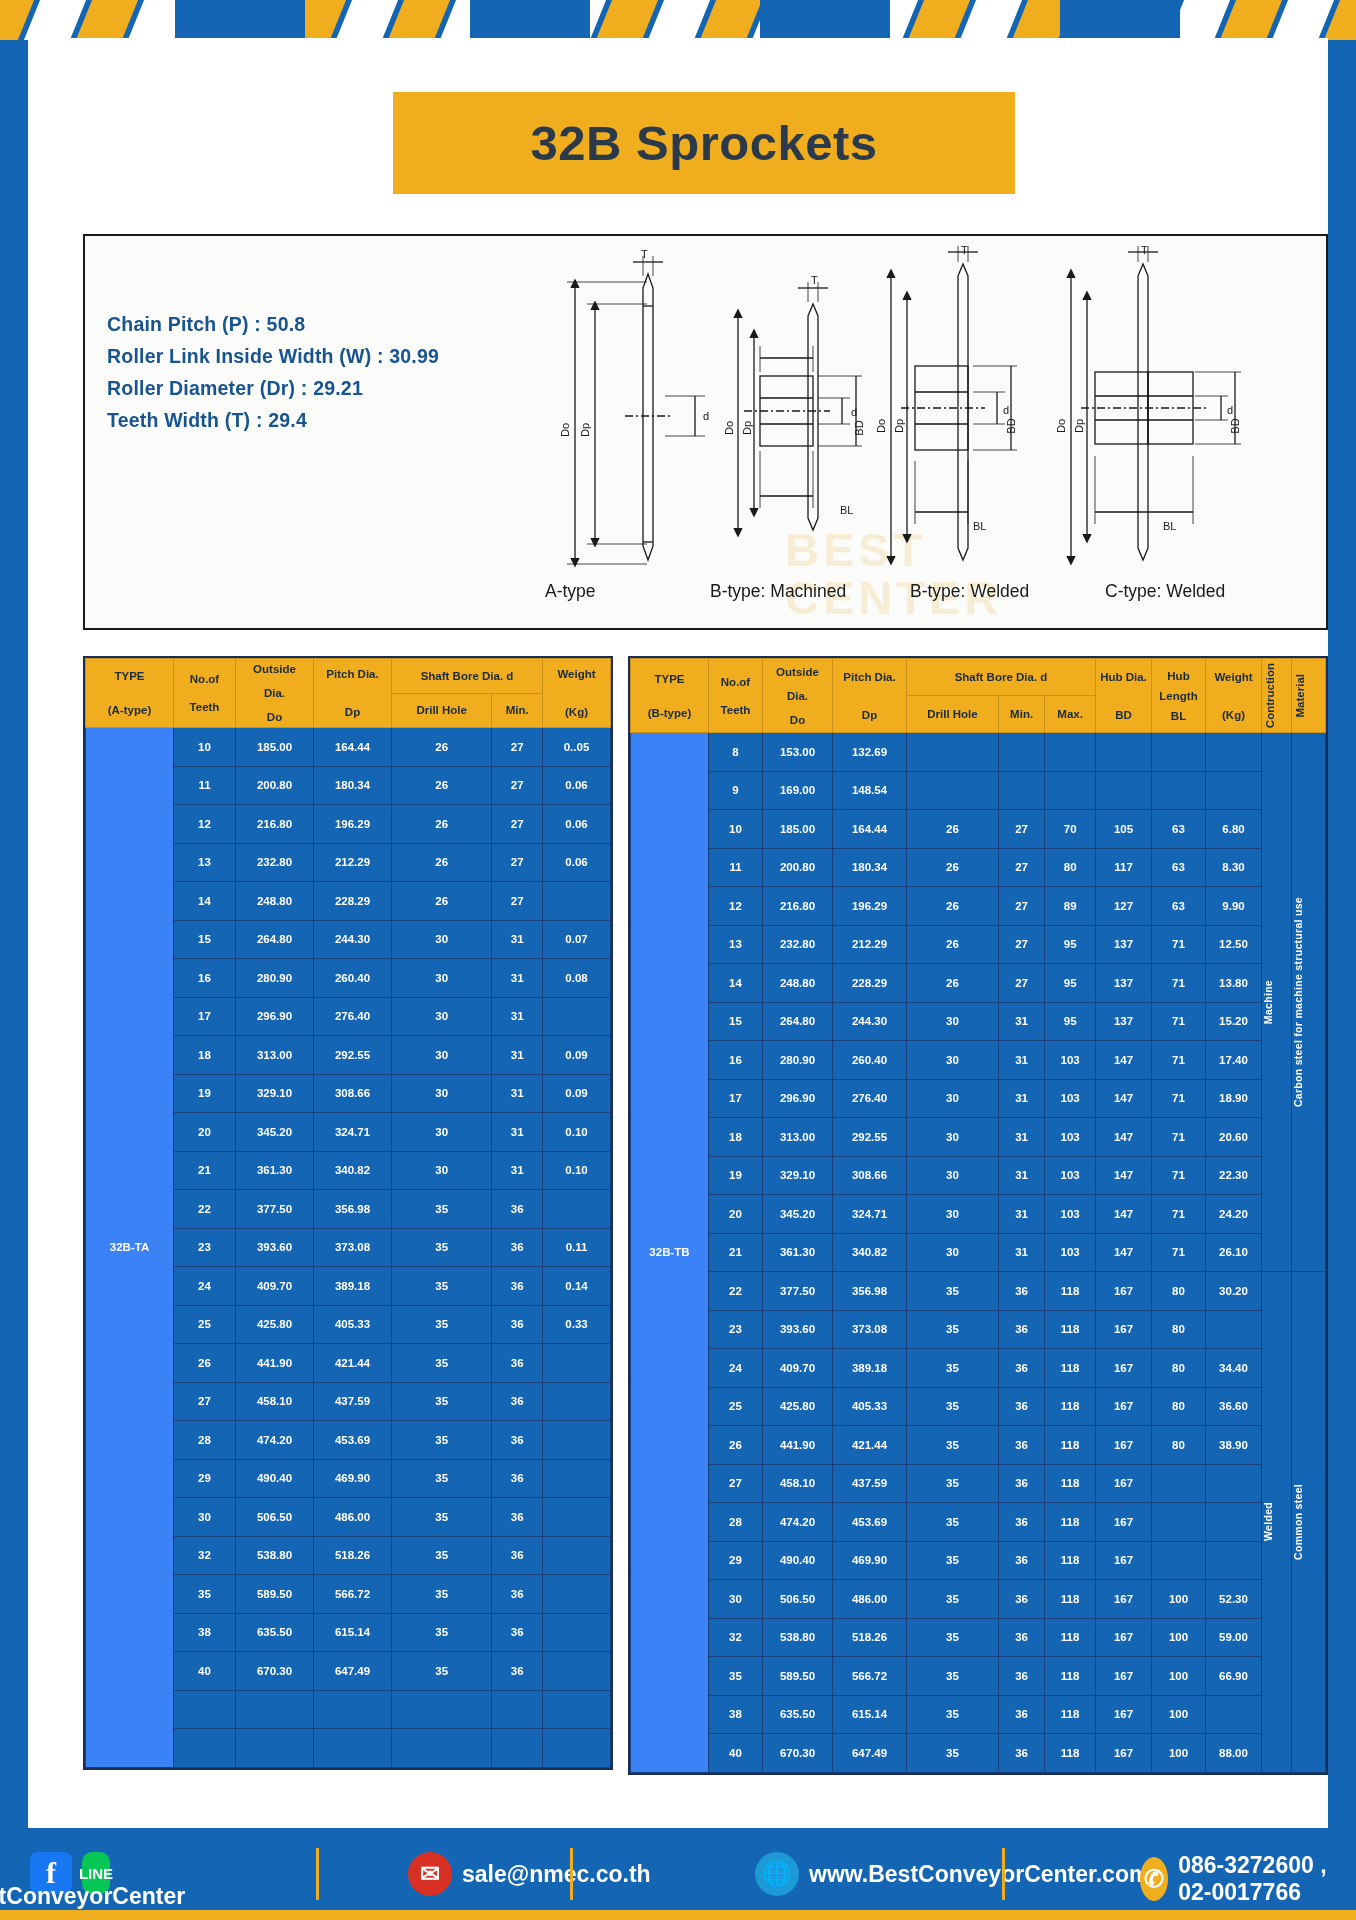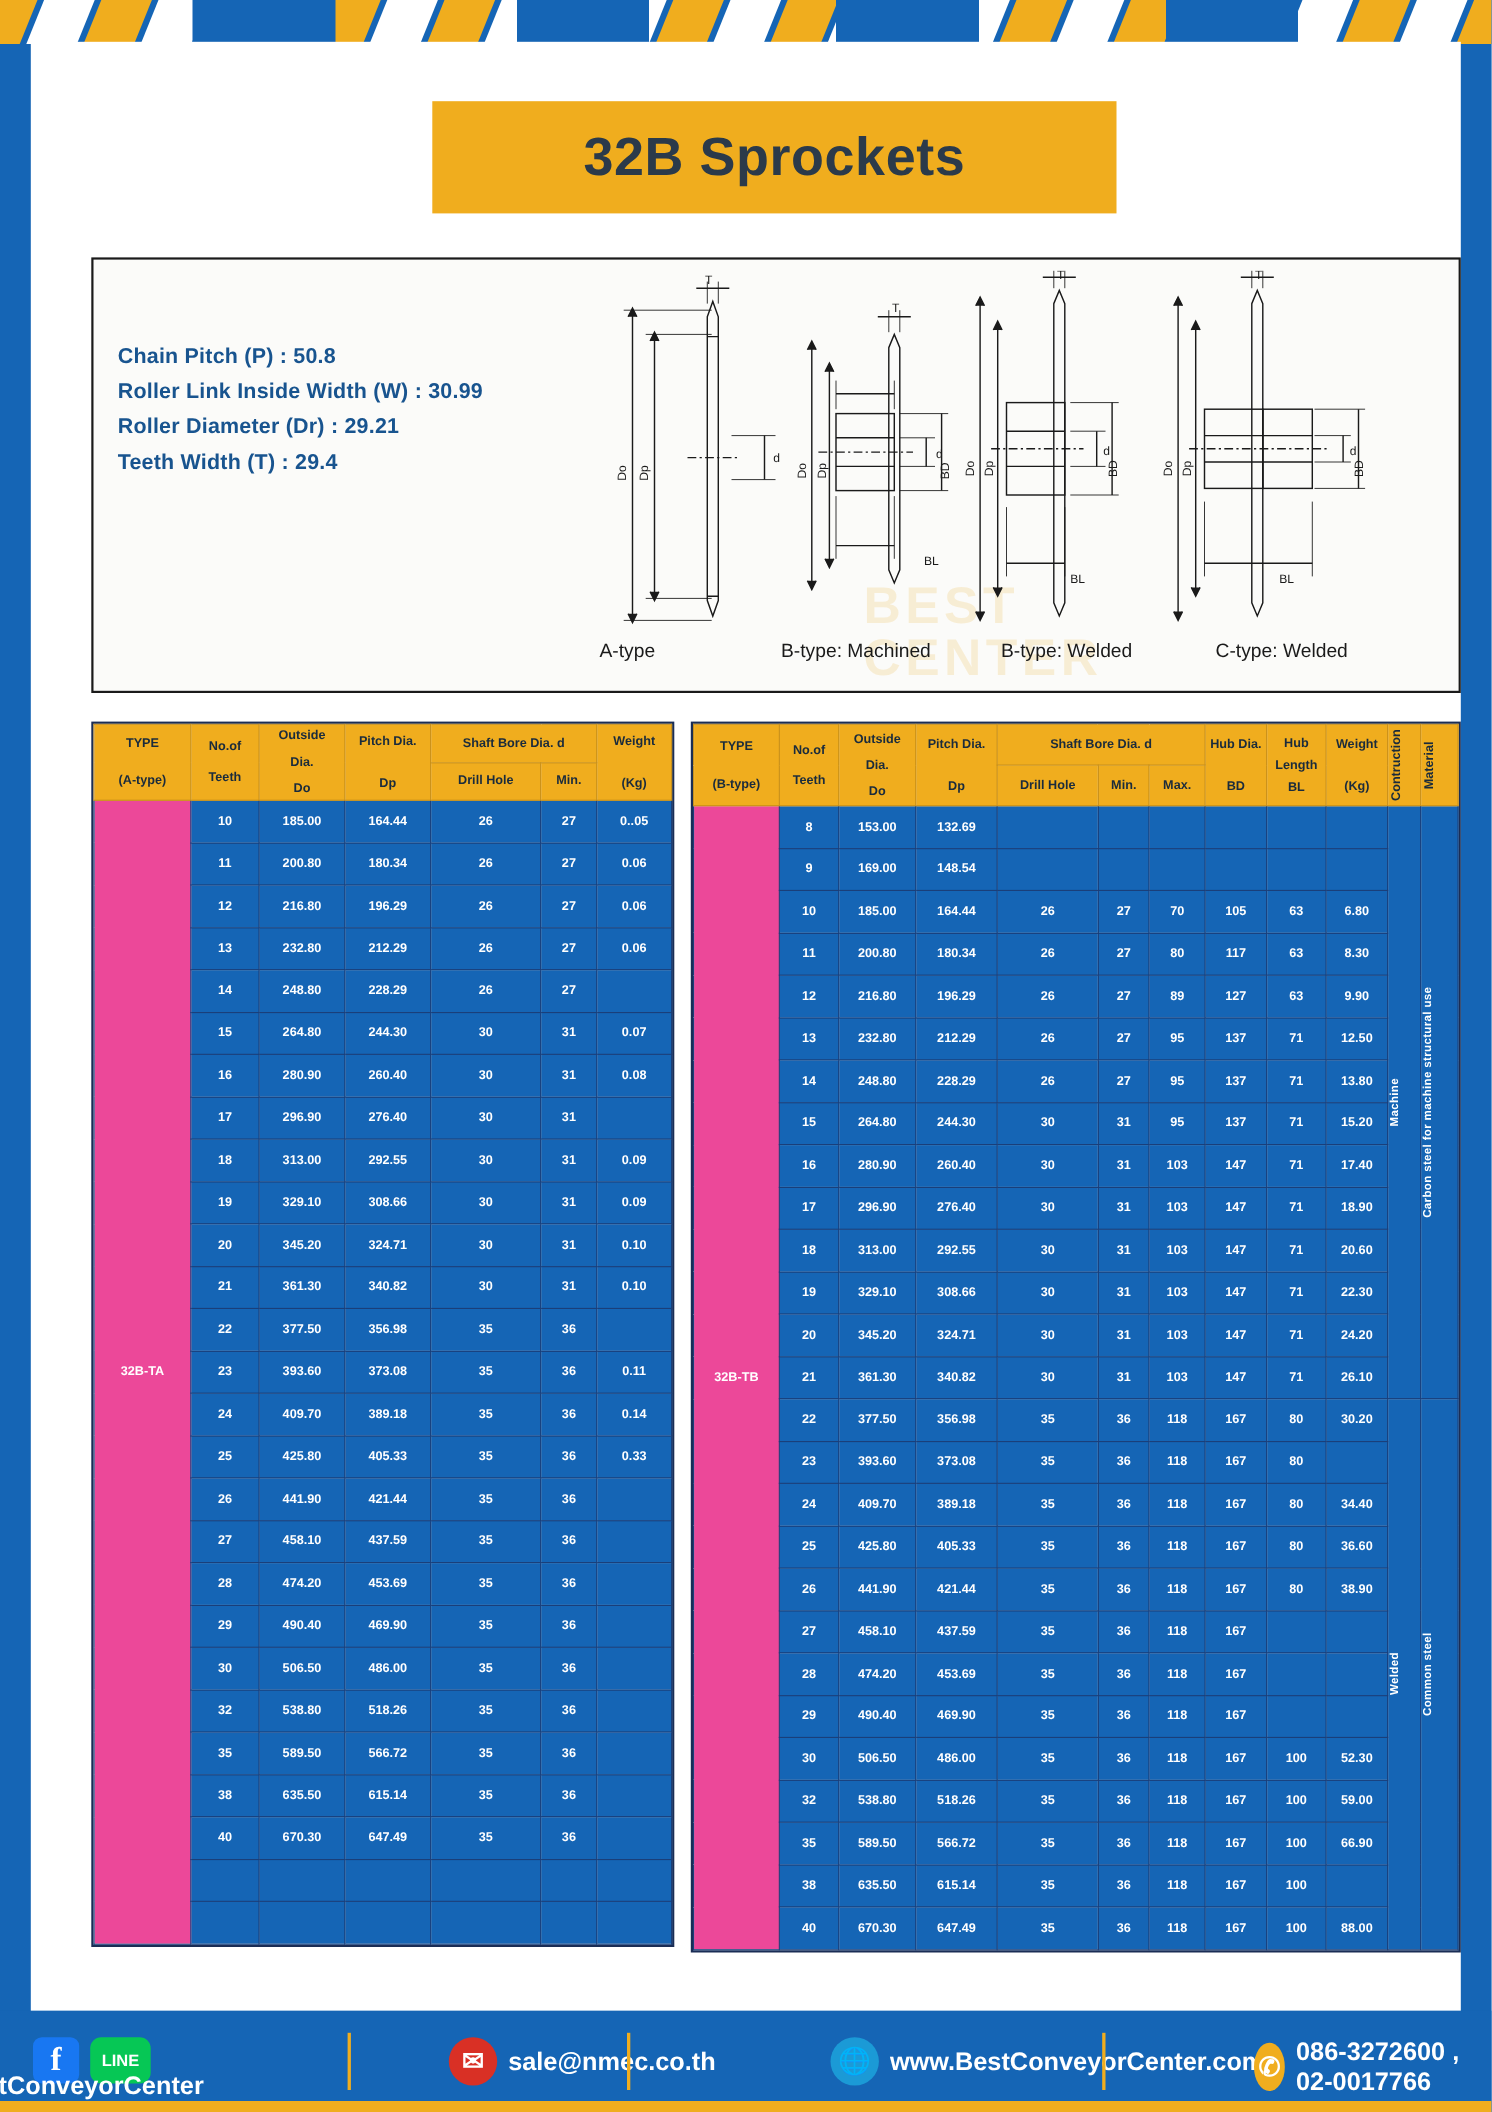--- a/index.html
+++ b/index.html
@@ -69,38 +69,38 @@
   }
   thead th {
     background:#f0ad1e;
     color:#1a2b3c;
     font-size:11.5px;
     height:auto;
     padding:4px 2px;
     border:1px solid #c8901a;
   }
   tbody td { background:#1565b5; }
-  tbody td.typecell, tbody td.sidecell { background:#ec4899;text-align:center; }
+  tbody td.typecell, tbody td.sidecell { background:#3b82f6;text-align:center; }
   .vert {
     writing-mode:vertical-rl; transform:rotate(180deg);
     white-space:nowrap; font-size:10.5px; letter-spacing:.3px;
   }
   .vert-head { writing-mode:vertical-rl; transform:rotate(180deg); white-space:nowrap; }
 
   
   .footer {
     position:absolute; left:0; bottom:0; width:1356px; height:92px;
     background:#1565b5; display:flex; align-items:center;
   }
   .footer-inner { position:absolute; left:0; top:0; width:1356px; height:92px; }
   .fitem { position:absolute; display:flex; align-items:center; gap:10px; color:#fff; font-size:23px; font-weight:bold; }
   .divider { position:absolute; top:20px; width:3px; height:52px; background:#f0ad1e; }
   .circ { width:44px; height:44px; border-radius:50%; display:flex; align-items:center; justify-content:center; font-size:24px; }
   .fb { width:42px; height:42px; background:#1877f2; border-radius:8px; color:#fff; display:flex; align-items:center; justify-content:center; font-size:30px; font-weight:bold; font-family:"Liberation Serif",serif;}
-  .line-ic { width:55px; height:42px; background:#06c755; border-radius:10px; color:#fff; display:flex; align-items:center; justify-content:center; font-size:15px; font-weight:bold; }
+  .line-ic { width:28px; height:42px; background:#06c755; border-radius:10px; color:#fff; display:flex; align-items:center; justify-content:center; font-size:15px; font-weight:bold; }
   .mail-ic { background:#d93025; color:#fff; }
   .globe-ic { background:#1b9ad6; color:#fff; }
   .phone-ic { background:#f0ad1e; color:#fff; }
   .botbar { position:absolute; left:0; bottom:0; width:1356px; height:10px; background:#f0ad1e; }
 </style>
 </head>
 <body>
 
 <div class="topbar">
     <div class="chev y" style="left: -20px;"></div>

